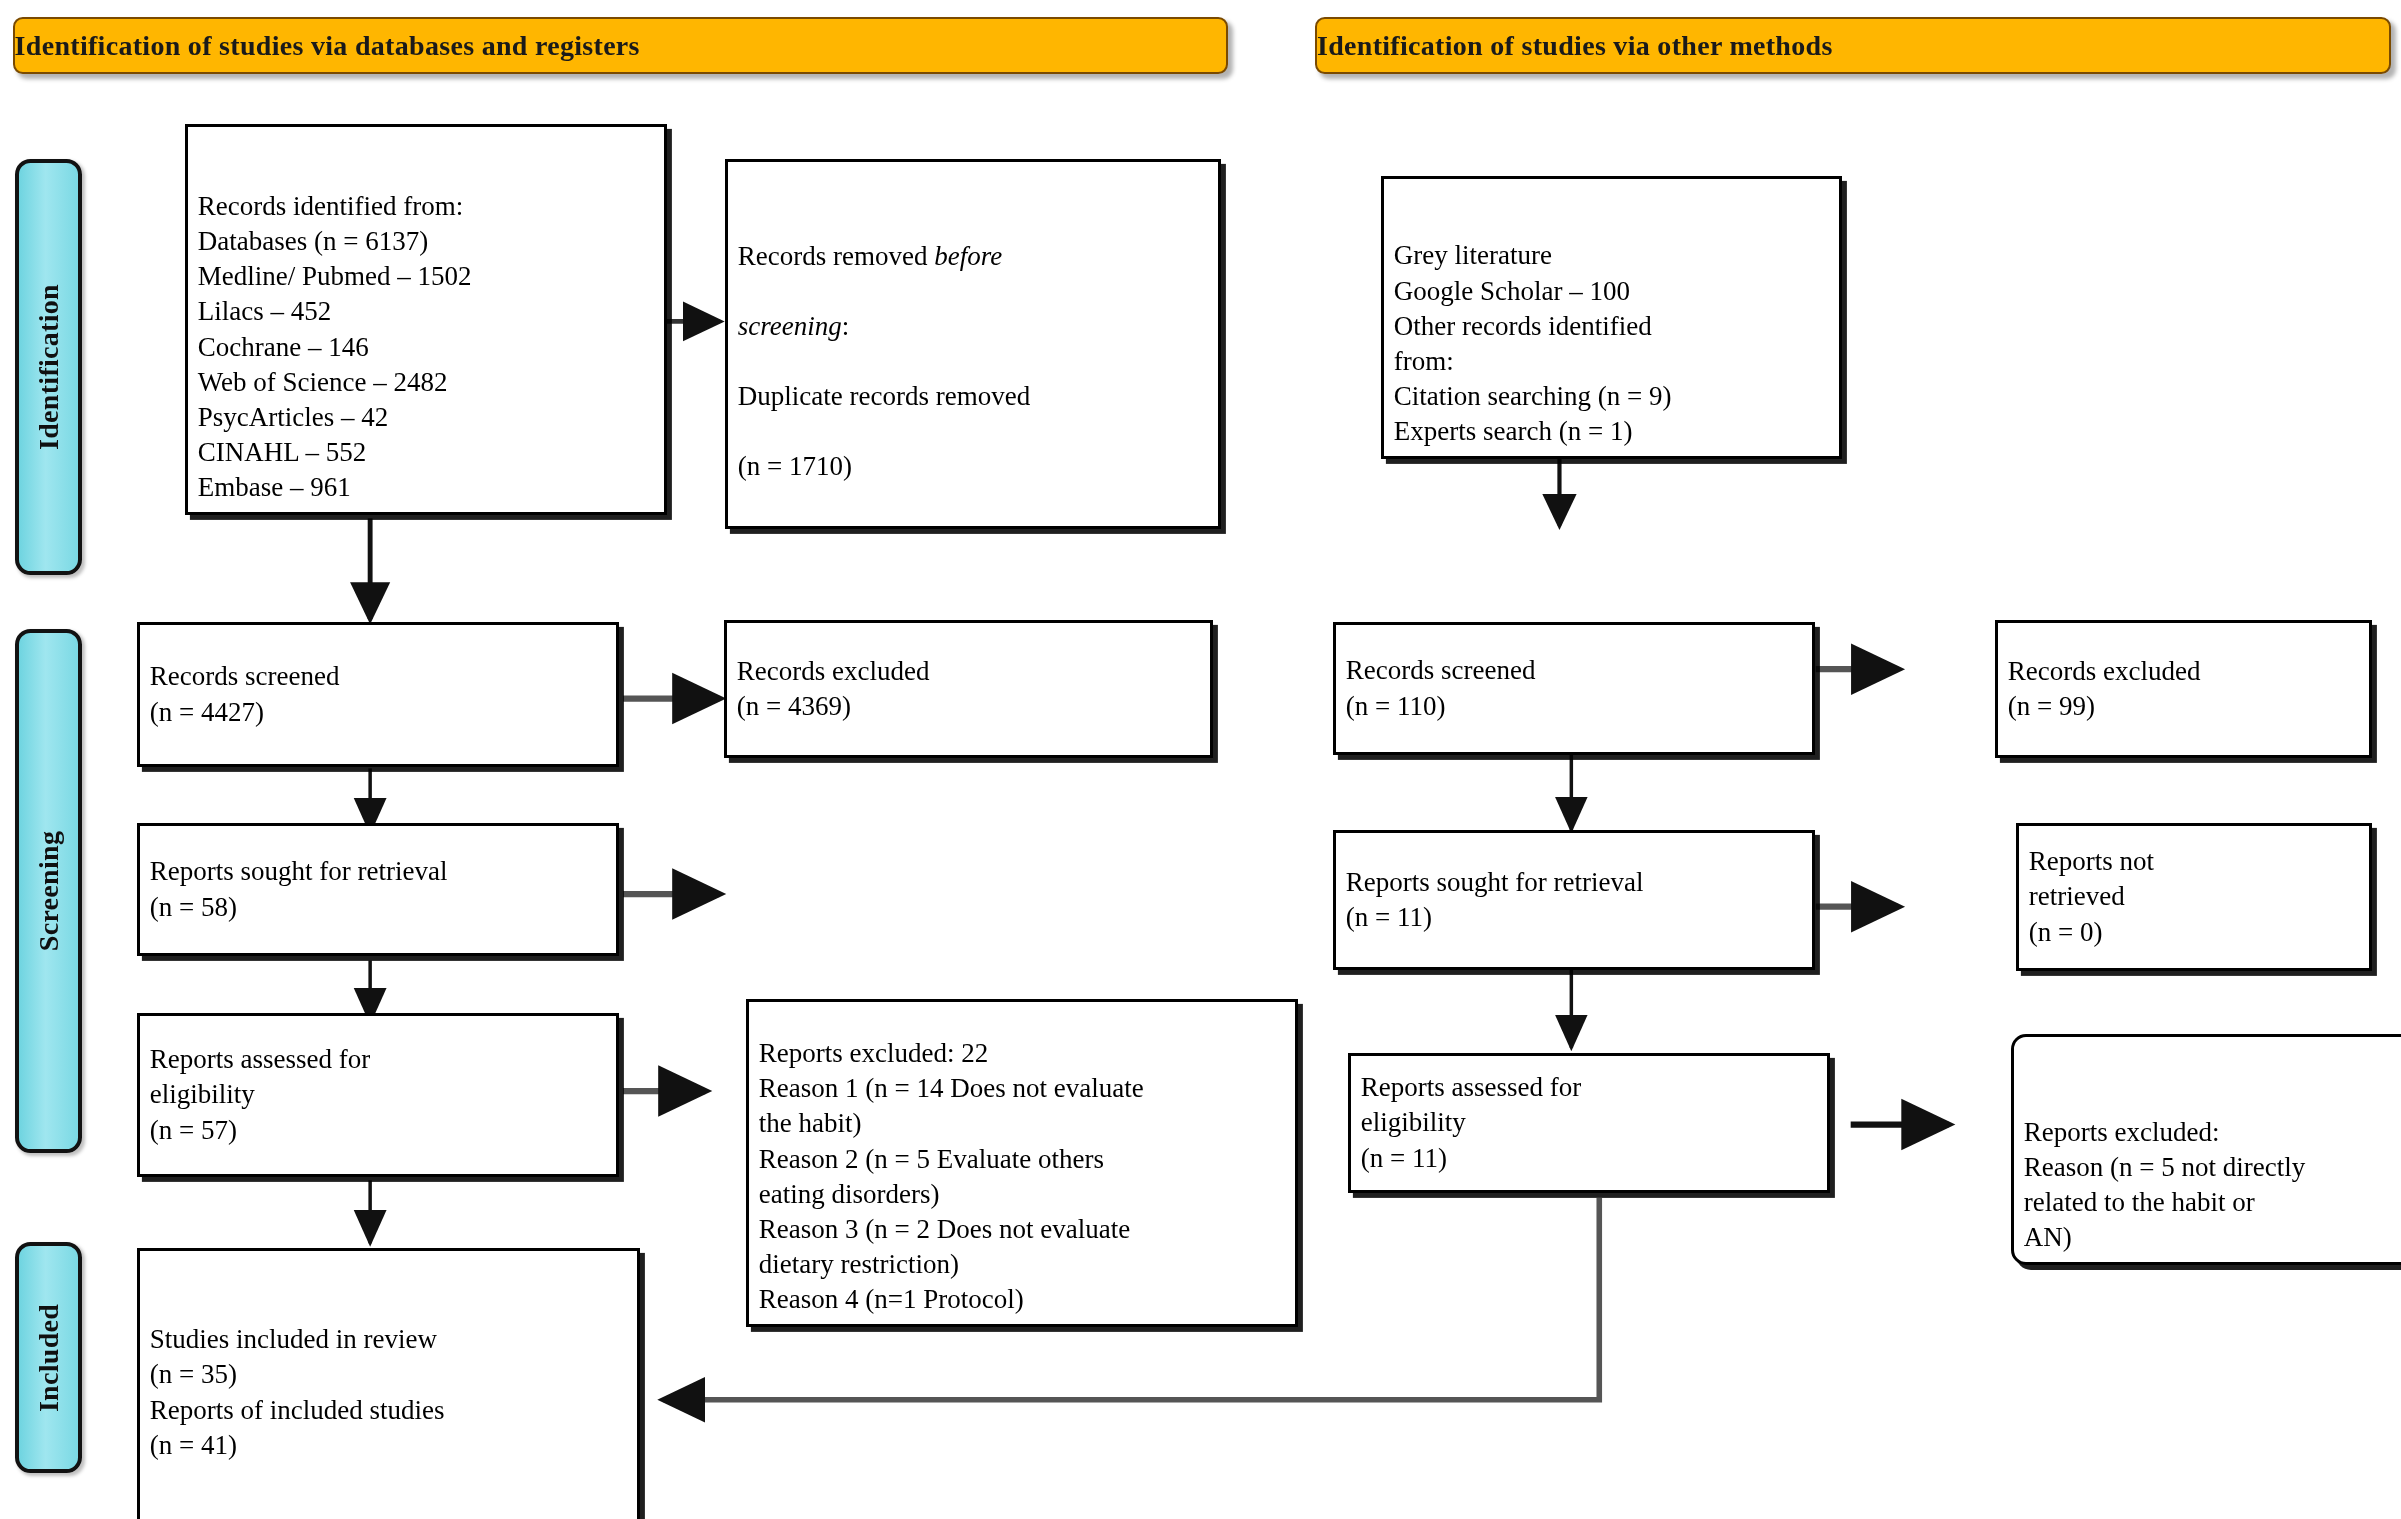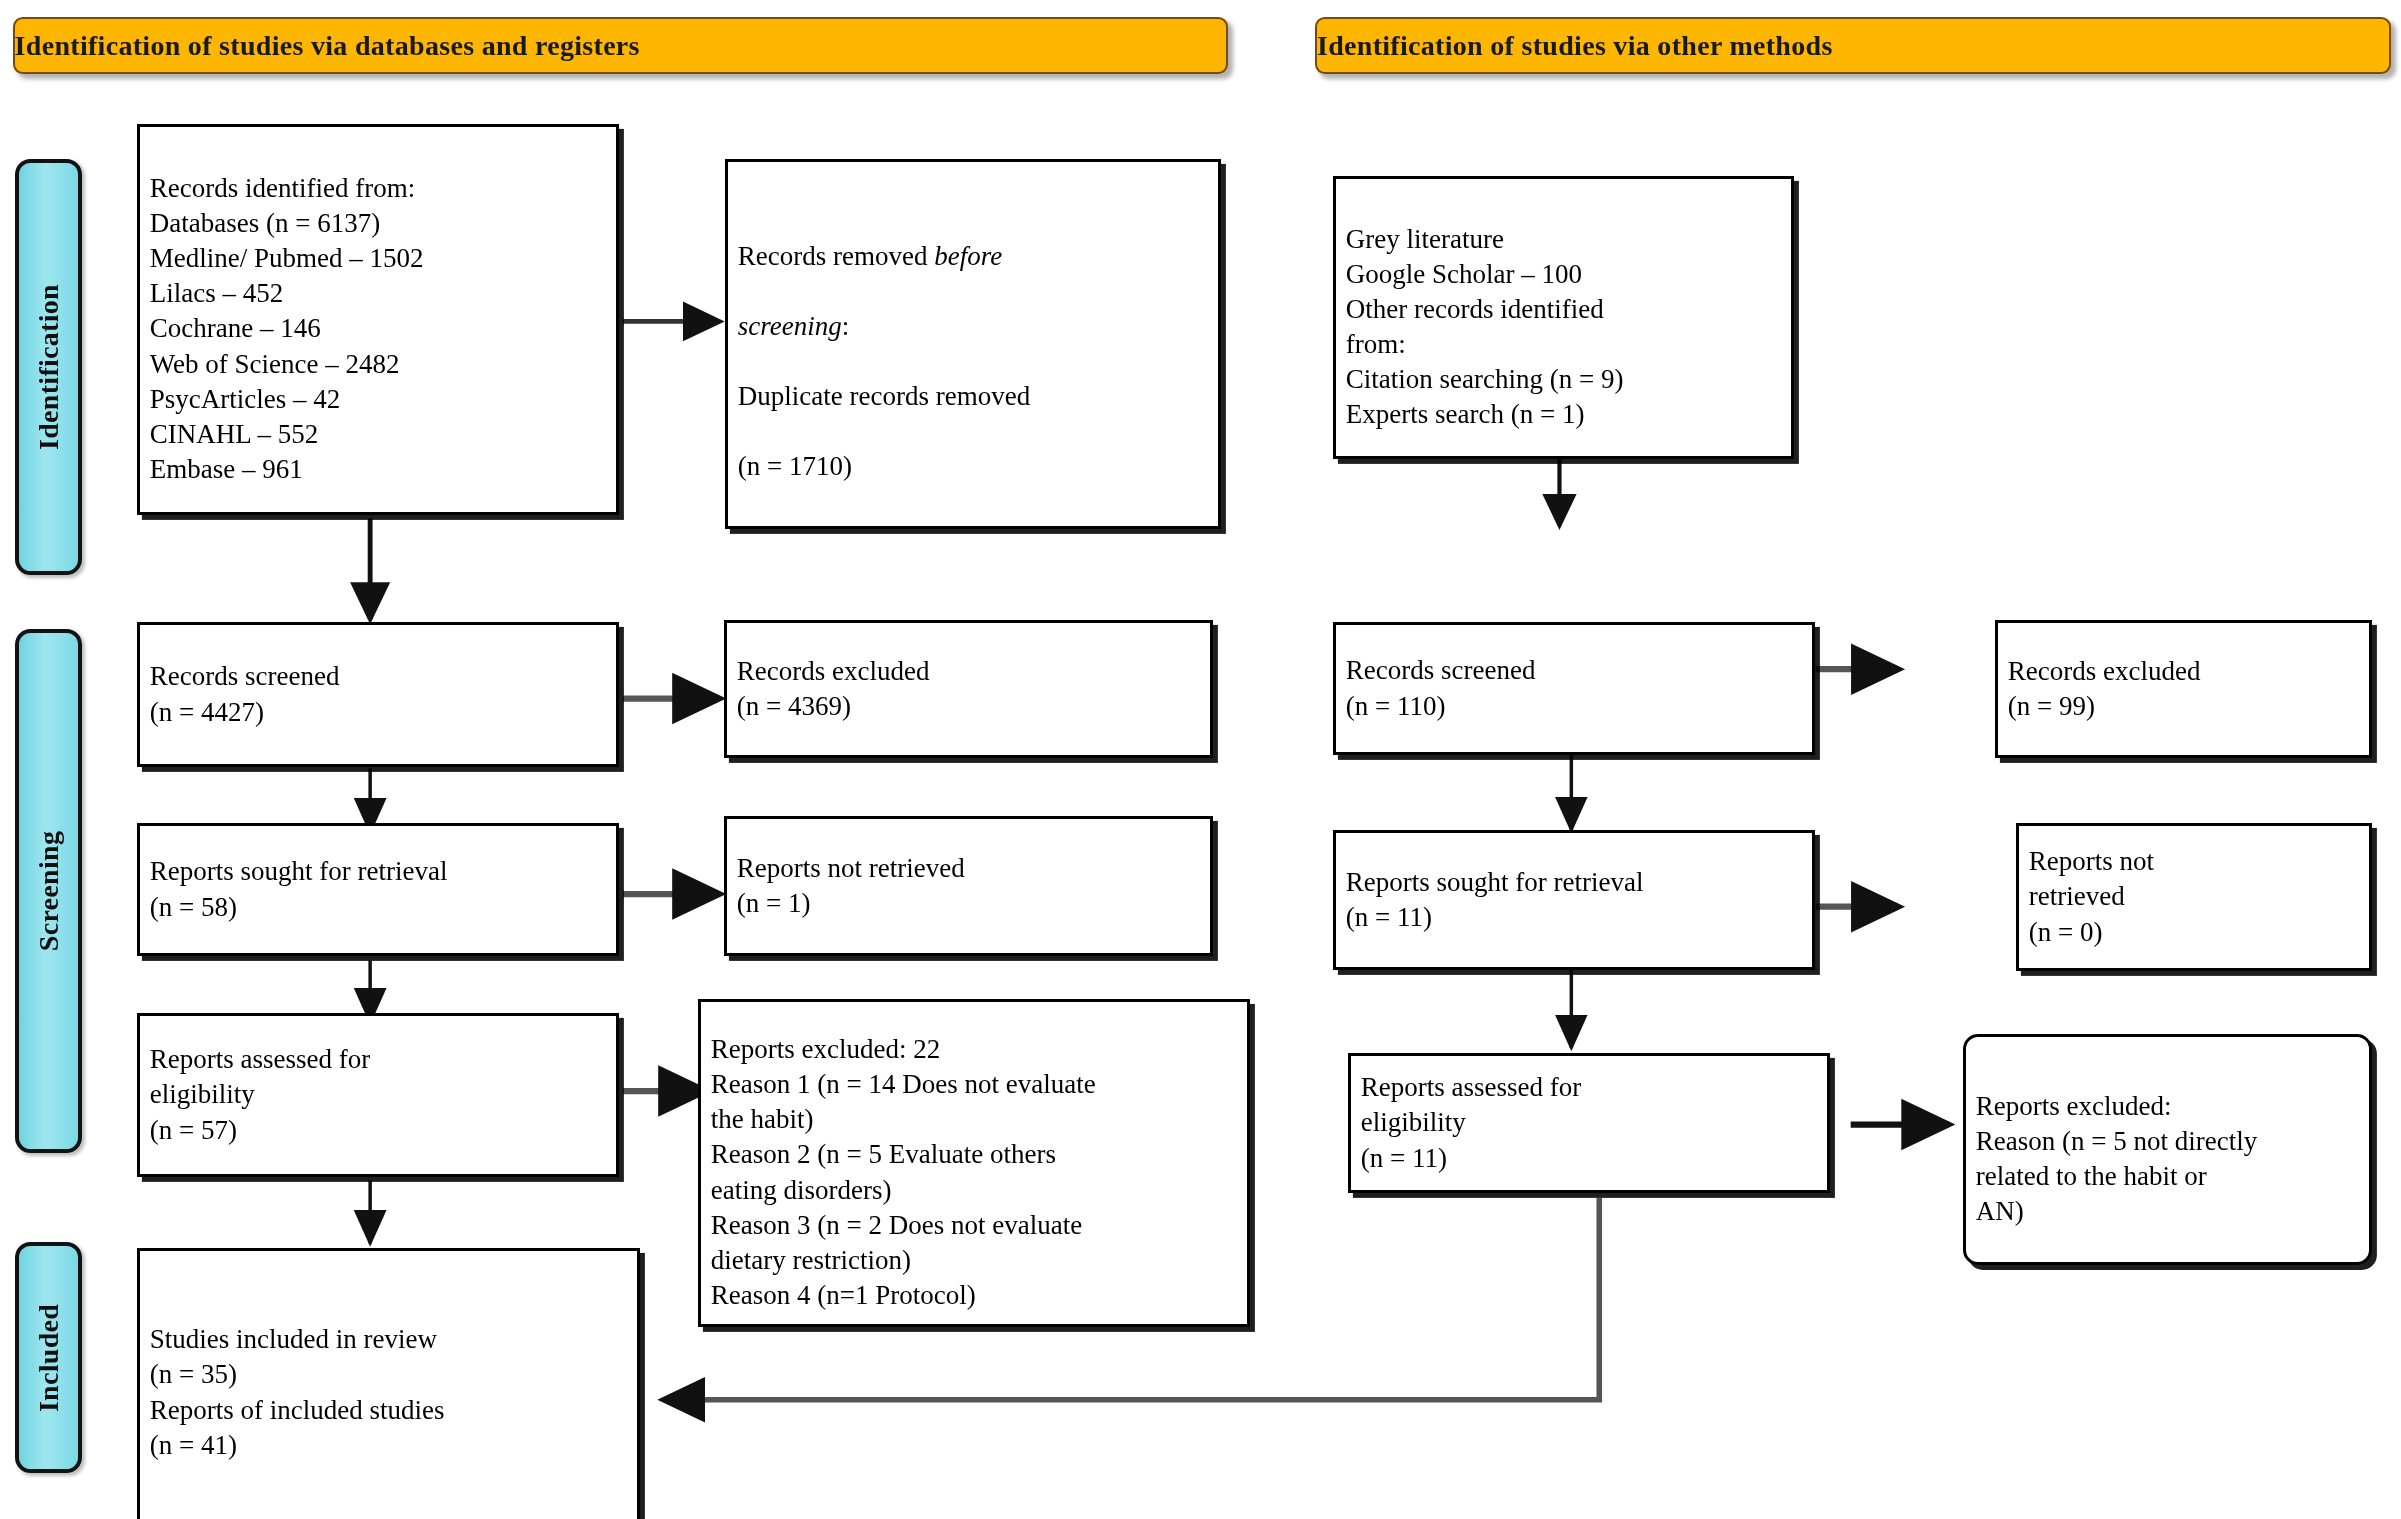--- a/index.html
+++ b/index.html
@@ -62,21 +62,21 @@
     position: absolute;
     background: #ffffff;
     border: 3.5px solid #000000;
     box-sizing: border-box;
     box-shadow: 4.9px 4.9px 0 rgba(0,0,0,0.88);
     padding: 7px 9.8px;
     display: flex;
     flex-direction: column;
     justify-content: center;
   }
-  .box.top-align { justify-content: center; padding-top: 26px; }
+  .box.top-align { justify-content: flex-end; padding-top: 26px; margin-left: 48px; }
   .box-text {
     font-size: 27px;
     line-height: 1.30;
     color: #000000;
     white-space: pre-line;
   }
   .box-text .it { font-style: italic; }
 
   
   #wires {
@@ -182,24 +182,20 @@
   <div class="box" style="left:724px; top:620px; width:489px; height:138px;">
     <div class="box-text">Records excluded
 (n = 4369)</div>
   </div>
 
   <div class="box" style="left:137px; top:823px; width:482px; height:133px;">
     <div class="box-text">Reports sought for retrieval
 (n = 58)</div>
   </div>
 
-  <div class="box" style="left:724px; top:816px; width:489px; height:140px;">
-    <div class="box-text">Reports not retrieved
-(n = 1)</div>
-  </div>
 
   <div class="box" style="left:137px; top:1013px; width:482px; height:164px;">
     <div class="box-text">Reports assessed for
 eligibility
 (n = 57)</div>
   </div>
 
   <div class="box top-align" style="left:698px; top:999px; width:552px; height:328px;">
     <div class="box-text">Reports excluded: 22
 Reason 1 (n = 14 Does not evaluate

